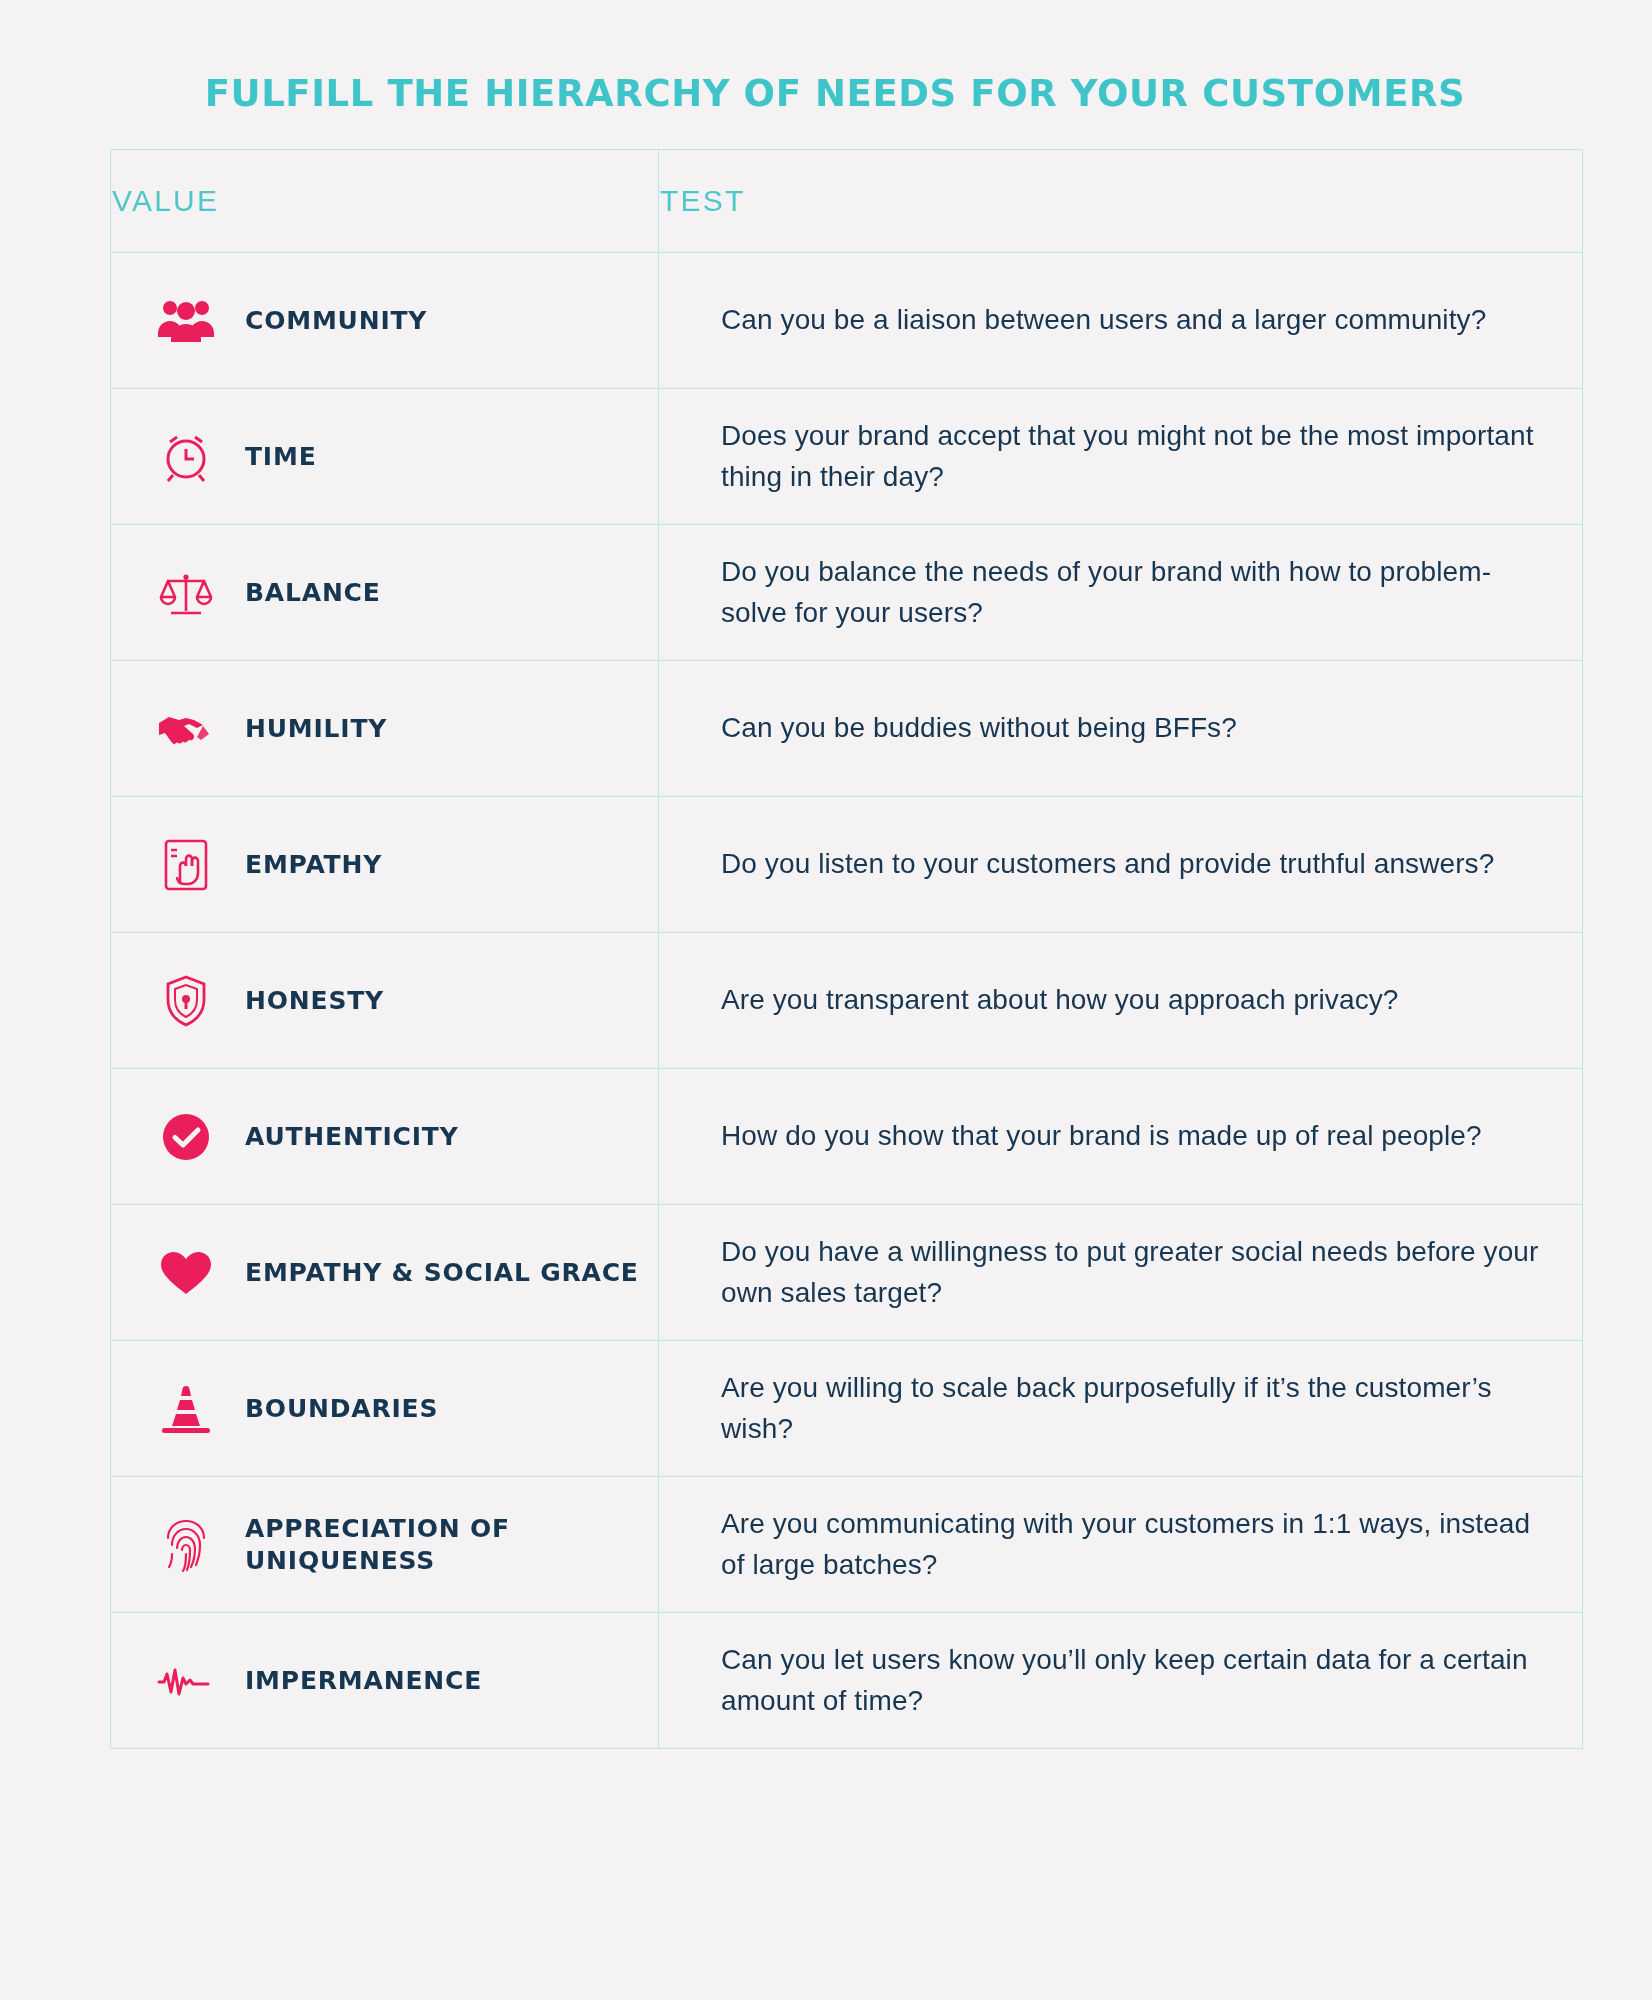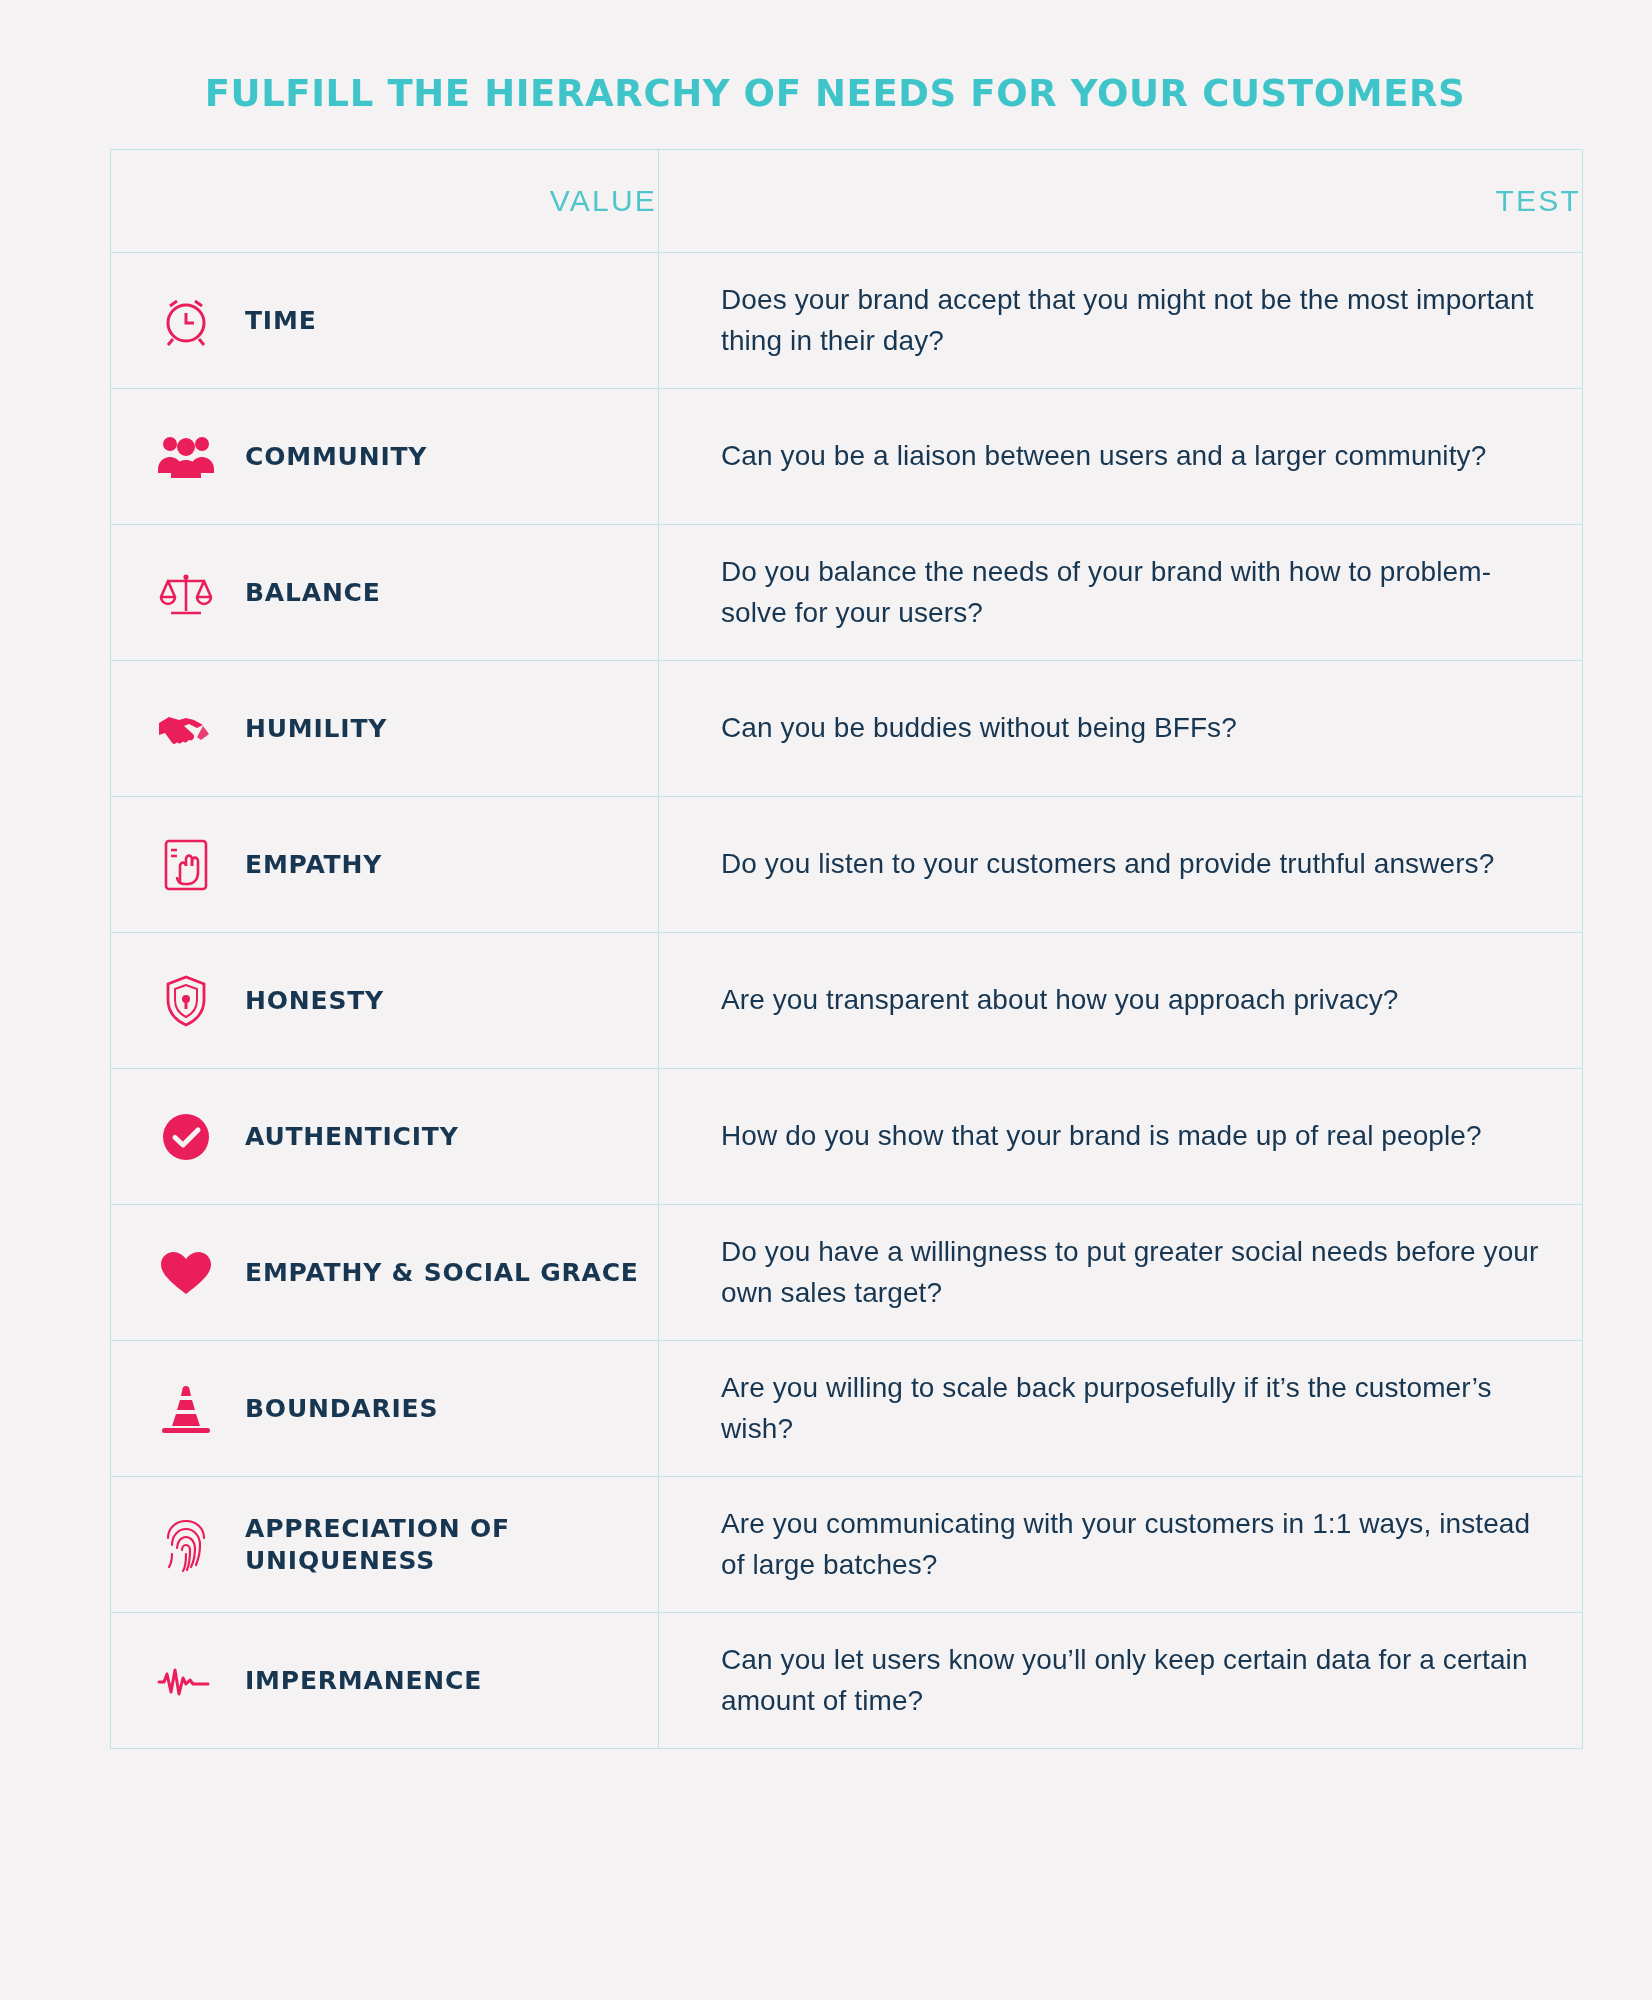--- a/index.html
+++ b/index.html
@@ -40,21 +40,21 @@
     border: 1px solid #bfe3e6;
     vertical-align: middle;
   }
   th.head {
     height: 100px;
     color: #4fc6cb;
     font-family: "Liberation Sans", sans-serif;
     font-weight: 400;
     font-size: 30px;
     letter-spacing: 2.2px;
-    text-align: right;
+    text-align: left;
   }
   col.c-value { width: 548px; }
   col.c-test  { width: 924px; }
 
   td.value-cell {
     padding: 22px 10px 22px 44px;
   }
   .value-inner {
     display: flex;
     align-items: center;
@@ -108,39 +108,20 @@
         <th class="head">VALUE</th>
         <th class="head">TEST</th>
       </tr>
     </thead>
     <tbody>
 
       <tr class="row">
         <td class="value-cell">
           <div class="value-inner">
             <span class="icon-wrap">
-              <svg width="50" height="52" viewBox="0 0 50 52" fill="none" stroke="currentColor" stroke-width="3">
-                <circle cx="25" cy="28" r="18"></circle>
-                <path d="M25 18v10h8"></path>
-                <path d="M9 11 16 6M41 11 34 6"></path>
-                <path d="M12 44 7 50M38 44 43 50"></path>
-              </svg>
-            </span>
-            <span class="value-label">TIME</span>
-          </div>
-        </td>
-        <td class="test-cell">
-          <div class="test-text">Does your brand accept that you might not be the most important thing in their day?</div>
-        </td>
-      </tr>
-
-      <tr class="row">
-        <td class="value-cell">
-          <div class="value-inner">
-            <span class="icon-wrap">
               <svg width="58" height="44" viewBox="0 0 58 44" fill="currentColor">
                 <circle cx="13" cy="9" r="7"></circle>
                   <path d="M1 34c0-7 5.5-12 12-12s12 5 12 12v4H1z"></path>
                 <circle cx="45" cy="9" r="7"></circle>
                   <path d="M33 34c0-7 5.5-12 12-12s12 5 12 12v4H33z"></path>
                 <circle cx="29" cy="12" r="9"></circle>
                   <path d="M14 40c0-8.5 6.7-15 15-15s15 6.5 15 15v3H14z"></path>
               </svg>
             </span>
             <span class="value-label">COMMUNITY</span>
@@ -148,20 +129,39 @@
         </td>
         <td class="test-cell">
           <div class="test-text">Can you be a liaison between users and a larger community?</div>
         </td>
       </tr>
 
       <tr class="row">
         <td class="value-cell">
           <div class="value-inner">
             <span class="icon-wrap">
+              <svg width="50" height="52" viewBox="0 0 50 52" fill="none" stroke="currentColor" stroke-width="3">
+                <circle cx="25" cy="28" r="18"></circle>
+                <path d="M25 18v10h8"></path>
+                <path d="M9 11 16 6M41 11 34 6"></path>
+                <path d="M12 44 7 50M38 44 43 50"></path>
+              </svg>
+            </span>
+            <span class="value-label">TIME</span>
+          </div>
+        </td>
+        <td class="test-cell">
+          <div class="test-text">Does your brand accept that you might not be the most important thing in their day?</div>
+        </td>
+      </tr>
+
+      <tr class="row">
+        <td class="value-cell">
+          <div class="value-inner">
+            <span class="icon-wrap">
               <svg width="54" height="48" viewBox="0 0 54 48" fill="none" stroke="currentColor" stroke-width="2.6">
                 <path d="M27 6v36M12 44h30M8 12h38"></path>
                 <circle cx="27" cy="8" r="2.6" fill="currentColor" stroke="none"></circle>
                 <path d="M9 12 2 28h14zM45 12l-7 16h14z" stroke-linejoin="round"></path>
                 <path d="M2 28a7 7 0 0 0 14 0M38 28a7 7 0 0 0 14 0"></path>
               </svg>
             </span>
             <span class="value-label">BALANCE</span>
           </div>
         </td>

